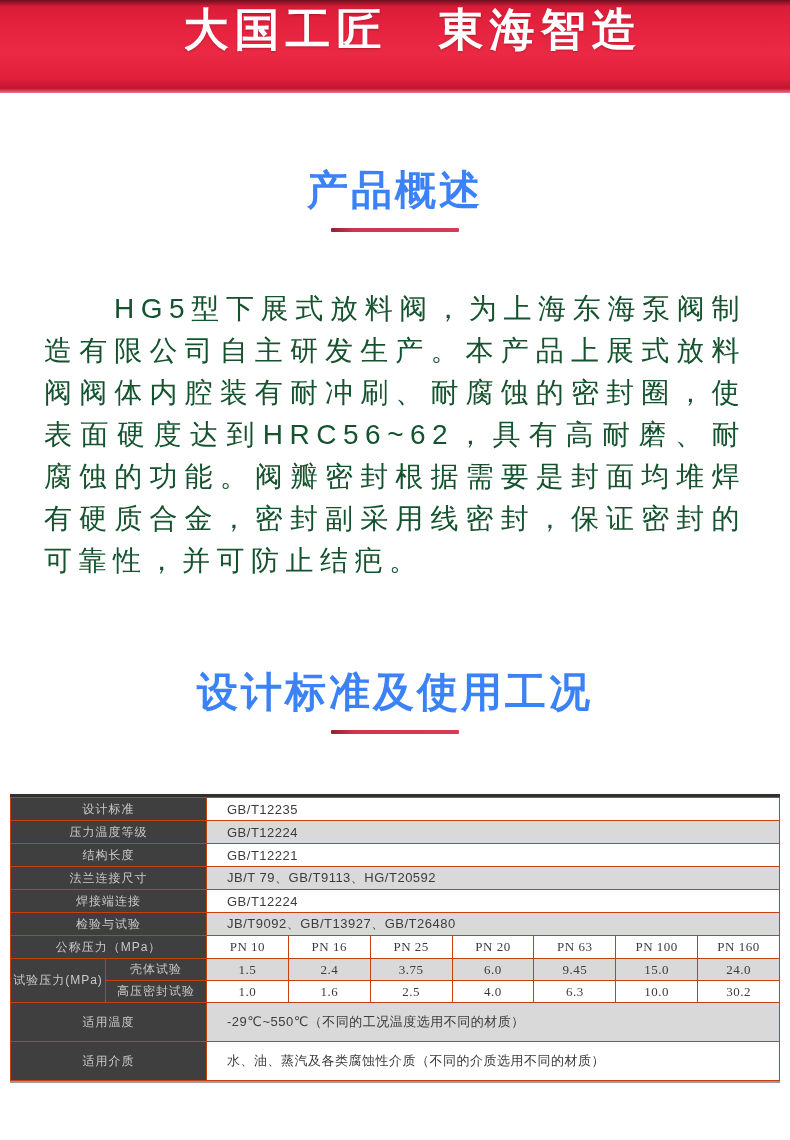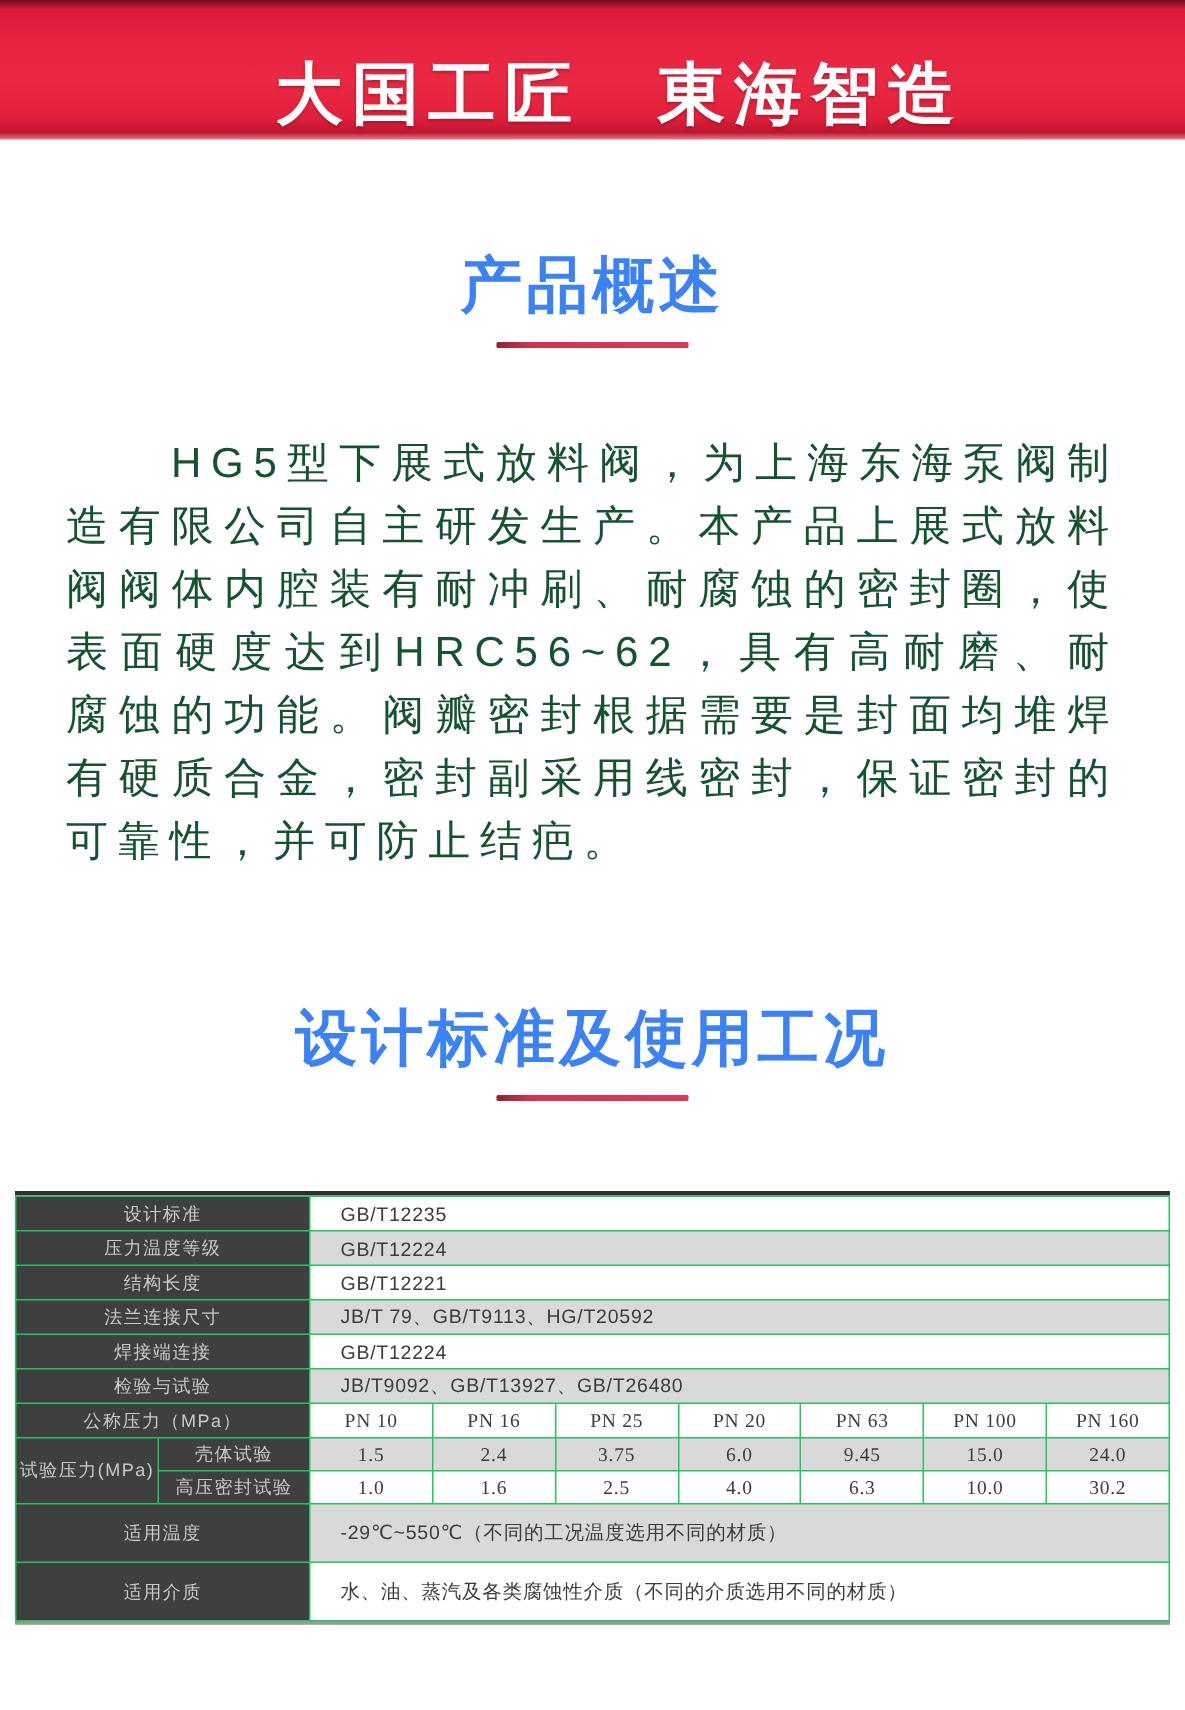--- a/index.html
+++ b/index.html
@@ -17,21 +17,21 @@
     overflow: hidden;
   }
 
   
   .banner {
     height: 93px;
     background: linear-gradient(180deg,
       #6e0f1e 0%, #d91c38 7%, #e6233f 28%, #ea2944 58%,
       #e2203c 84%, #bf1630 95%, #e9768a 100%);
     display: flex;
-    align-items: flex-end;
+    align-items: flex-start;
     justify-content: center;
     padding-left: 36px;
   }
   .banner-title {
     color: #ffffff;
     font-size: 45px;
     font-weight: bold;
     letter-spacing: 6px;
     white-space: nowrap;
     text-shadow: 0 1px 2px rgba(90,5,15,0.35);
@@ -73,21 +73,21 @@
   
   .spec-wrap {
     margin: 60px 10px 0;
     border-top: 3px solid #303030;
   }
   table.spec {
     width: 100%;
     table-layout: fixed;
     border-collapse: separate;
     border-spacing: 1px;
-    background: #22c55e;
+    background: #c2410c;
     border-bottom: 2px solid #9a9a9a;
   }
   td {
     font-size: 13px;
     padding: 0;
     overflow: hidden;
     white-space: nowrap;
   }
   tr.r   { height: 22px; }
   tr.rs  { height: 21px; }

